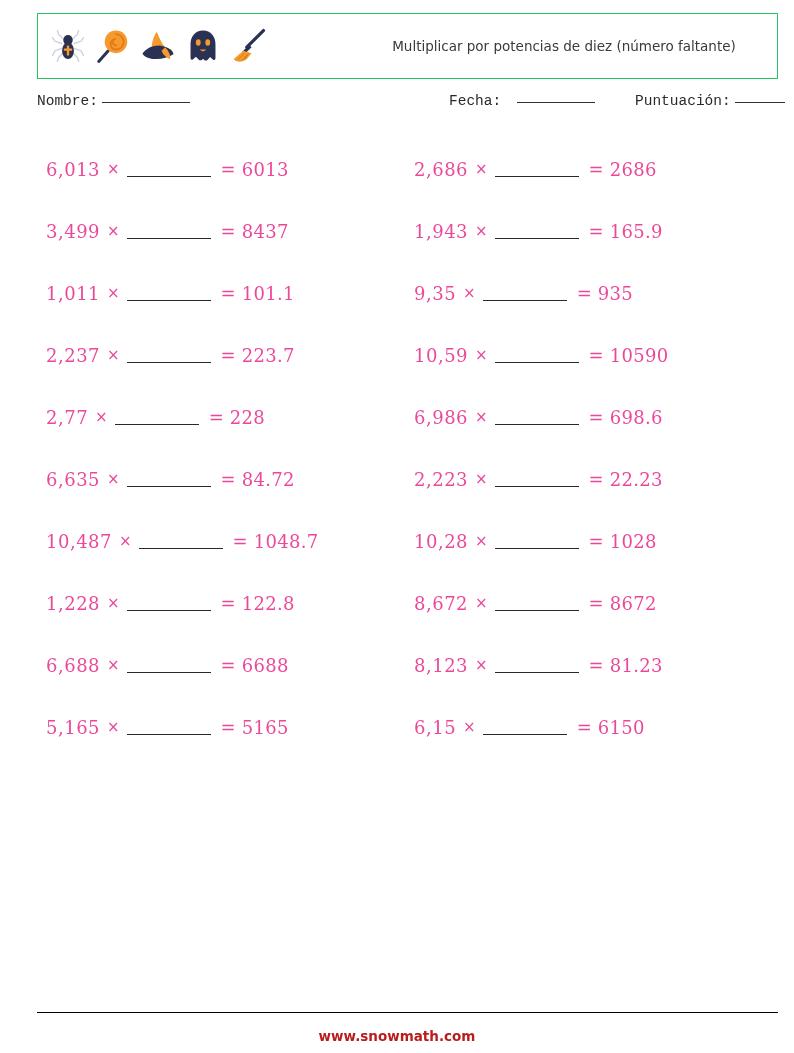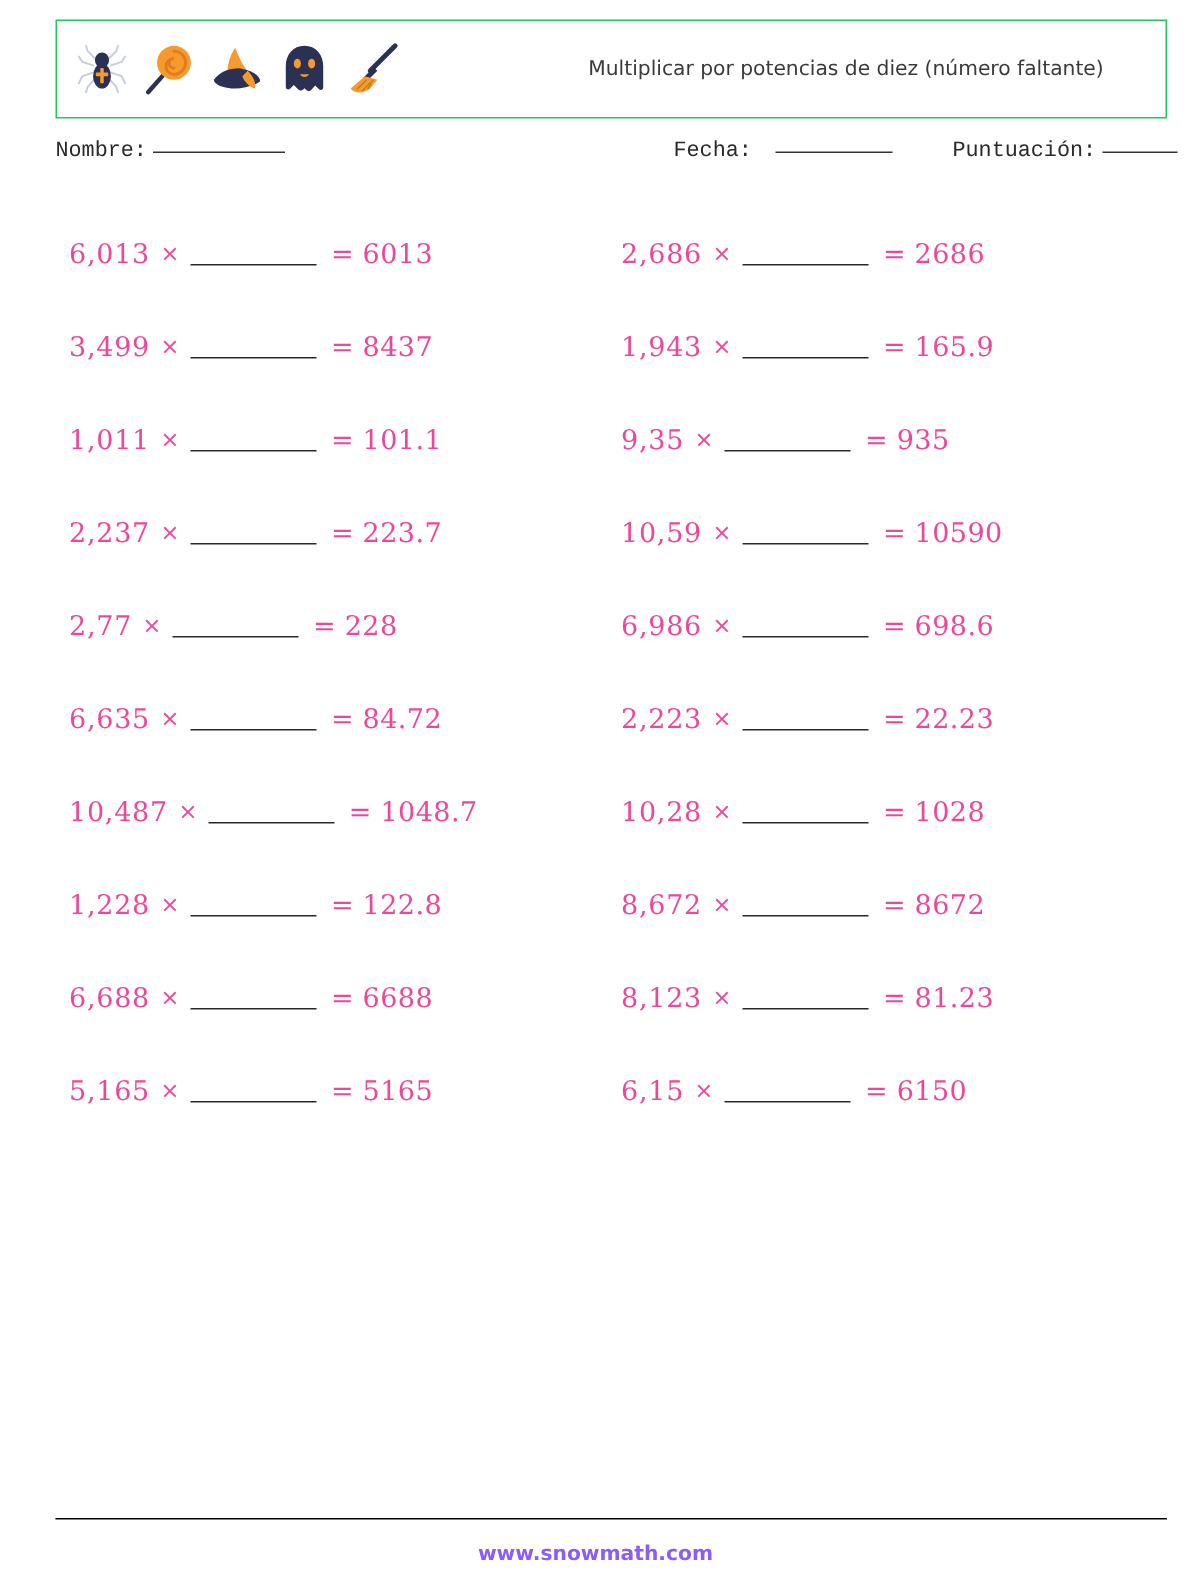--- a/index.html
+++ b/index.html
@@ -145,21 +145,21 @@
     border-top: 1.6px solid #000000;
   }
   .footer-text {
     position: absolute;
     left: 0;
     top: 1028px;
     width: 794px;
     text-align: center;
     font-size: 13.5px;
     font-weight: bold;
-    color: #8b5cf6;
+    color: #b91c1c;
     font-family: "DejaVu Sans", sans-serif;
   }
 </style>
 </head>
 <body>
 
 <div class="header">
 
   <div class="header-icons">
 

